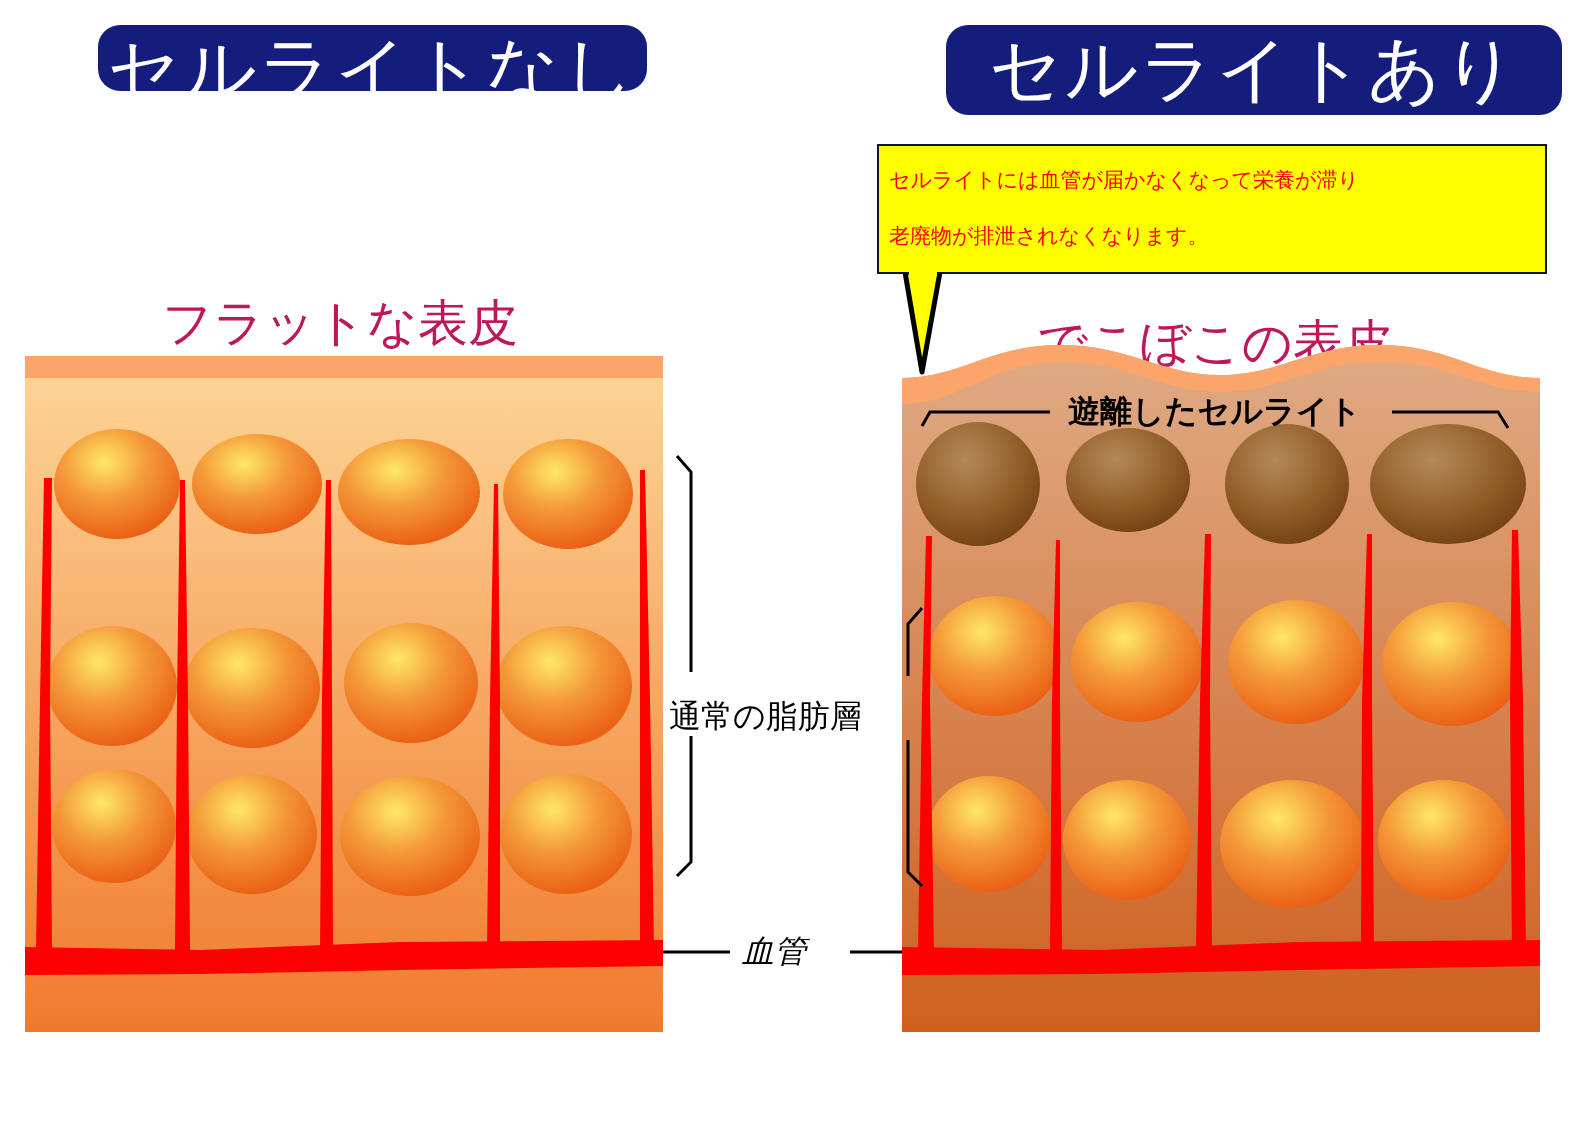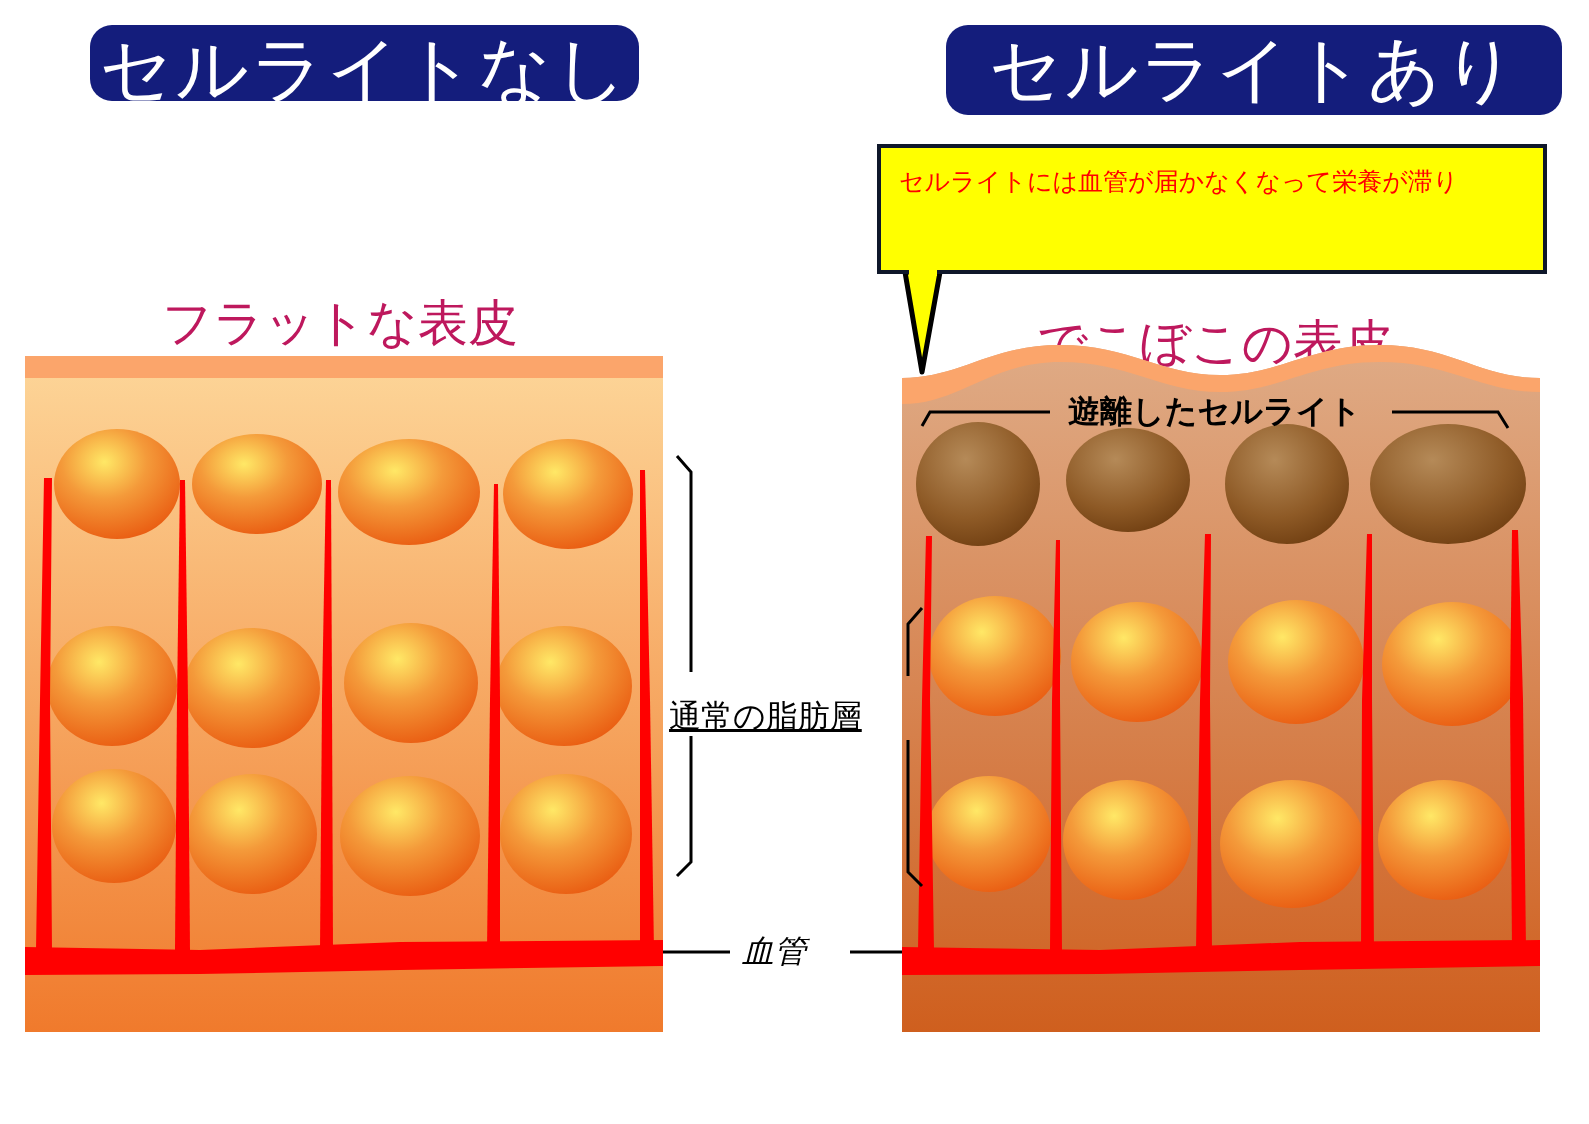--- a/index.html
+++ b/index.html
@@ -4,28 +4,28 @@
 <style>
   html, body { margin:0; padding:0; background:#ffffff; }
   body { width:1589px; height:1124px; position:relative; overflow:hidden;
          font-family:"DejaVu Sans", sans-serif; }
   .abs { position:absolute; }
   .title-pill { position:absolute; background:#141d7c; border-radius:22px;
     color:#ffffff; font-size:72px; line-height:88px; text-align:center;
     letter-spacing:2px; }
   .subtitle { position:absolute; font-size:50px; color:#be185d; text-align:center; white-space:nowrap; }
   .label { position:absolute; font-size:32px; color:#000; white-space:nowrap; background:transparent; }
-  .callout { position:absolute; background:#ffff00; border:4px solid #0f172a;
-    color:#ff0000; font-size:25px; line-height:56px; padding:6px 12px 4px 18px; box-sizing:border-box; }
+  .callout { position:absolute; background:#ffff00; border:2px solid #0f172a;
+    color:#ff0000; font-size:21px; line-height:56px; padding:6px 12px 4px 10px; box-sizing:border-box; }
   svg { position:absolute; left:0; top:0; }
 </style>
 </head>
 <body>
 
-<div class="title-pill" style="left:90px;top:25px;width:549px;height:76px;">セルライトなし</div>
+<div class="title-pill" style="left:98px;top:25px;width:549px;height:66px;">セルライトなし</div>
 <div class="title-pill" style="left:946px;top:25px;width:616px;height:90px;">セルライトあり</div>
 
 <div class="subtitle" style="left:160px;top:290px;width:360px;">フラットな表皮</div>
 <div class="subtitle" style="left:1020px;top:290px;width:390px;margin-top:20px;">でこぼこの表皮</div>
 
 <svg width="1589" height="1124">
   <defs>
     <linearGradient id="fatL" x1="0" y1="0" x2="0" y2="1">
       <stop offset="0" stop-color="#fdd699"></stop>
       <stop offset="1" stop-color="#f07a2c"></stop>
@@ -114,19 +114,20 @@
   <g stroke="#000" stroke-width="3">
     <line x1="663" y1="952" x2="730" y2="952"></line>
     <line x1="850" y1="952" x2="902" y2="952"></line>
   </g>
 
   <path d="M905,272 L940,272 L922,372 Z" fill="#ffff00" stroke="#000" stroke-width="5" stroke-linejoin="round"></path>
 </svg>
 
 <div class="callout" style="left:877px;top:144px;width:670px;height:130px;">
   <div>セルライトには血管が届かなくなって栄養が滞り</div>
+  <div>老廃物が排泄されなくなります。</div>
 </div>
 
 <div class="abs" style="left:909px;top:266px;width:28px;height:10px;background:#ffff00;"></div>
 
 <div class="label" style="left:1068px;top:390px;font-weight:bold;">遊離したセルライト</div>
-<div class="label" style="left:669px;top:695px;text-decoration:underline;">通常の脂肪層</div>
+<div class="label" style="left:669px;top:695px;">通常の脂肪層</div>
 <div class="label" style="left:742px;top:930px;font-style:italic;">血管</div>
 
 </body></html>

